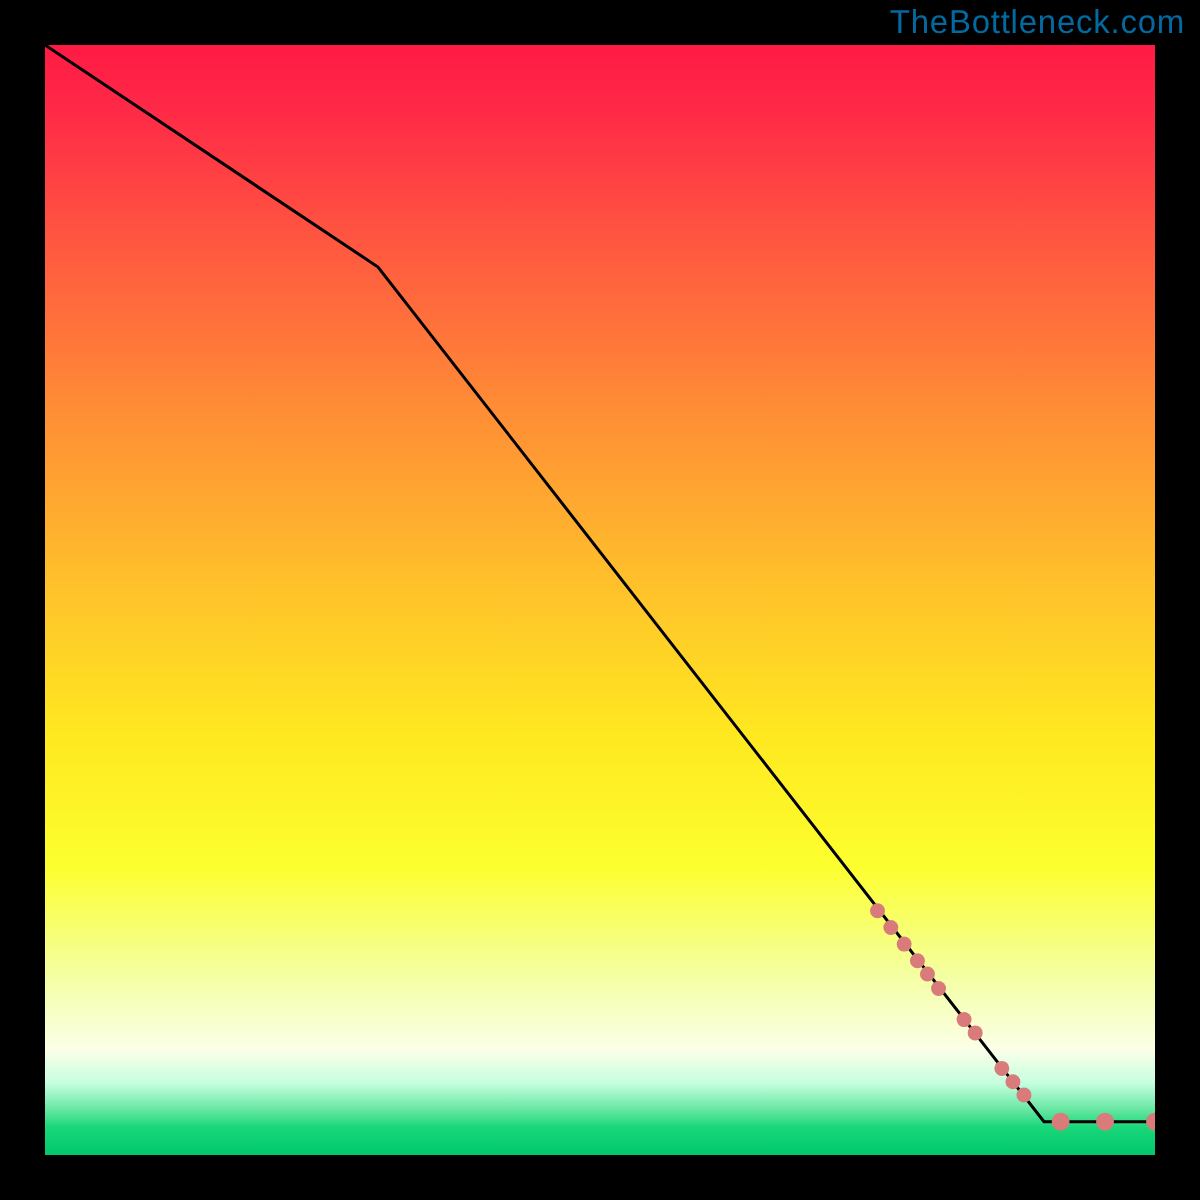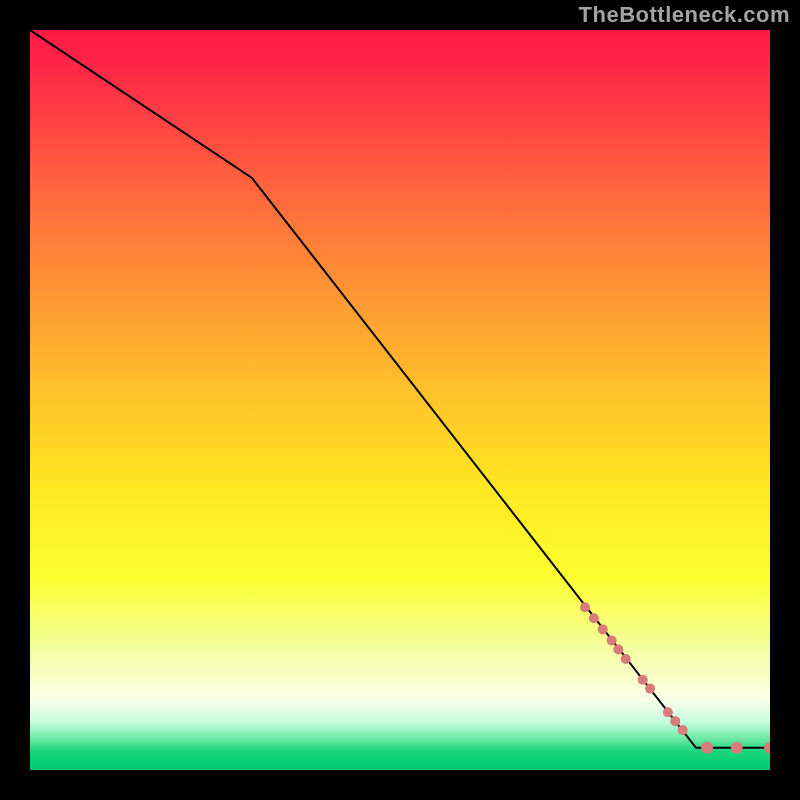--- a/index.html
+++ b/index.html
@@ -14,23 +14,23 @@
   .outer {
     position: relative;
     width: 800px;
     height: 800px;
     background: #000;
   }
   .watermark {
     position: absolute;
     top: 2px;
     right: 10px;
-    color: #a3a3a3;
+    color: #0369a1;
     font-size: 22px;
-    font-weight: 700;
+    font-weight: 400;
     letter-spacing: 0.5px;
     z-index: 10;
   }
   svg.plot {
     position: absolute;
     left: 30px;
     top: 30px;
     width: 740px;
     height: 740px;
   }

